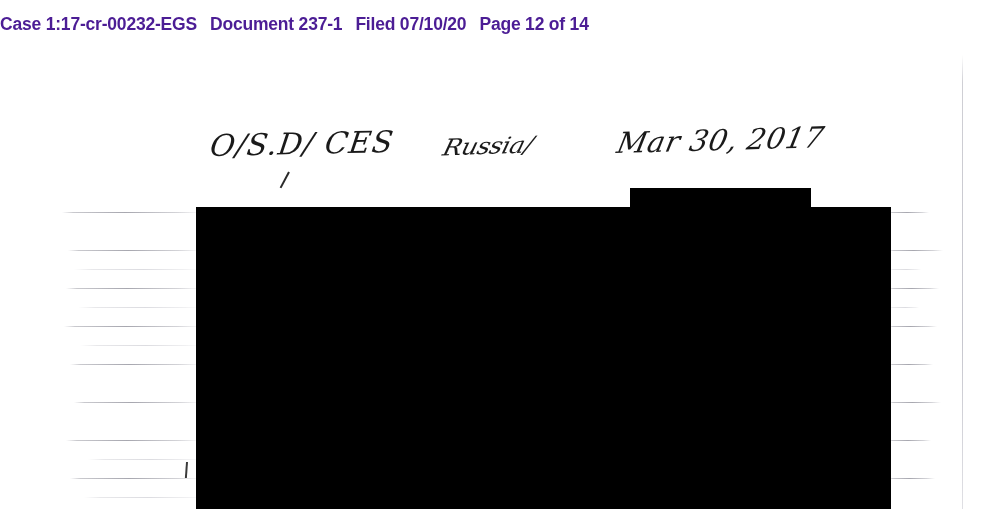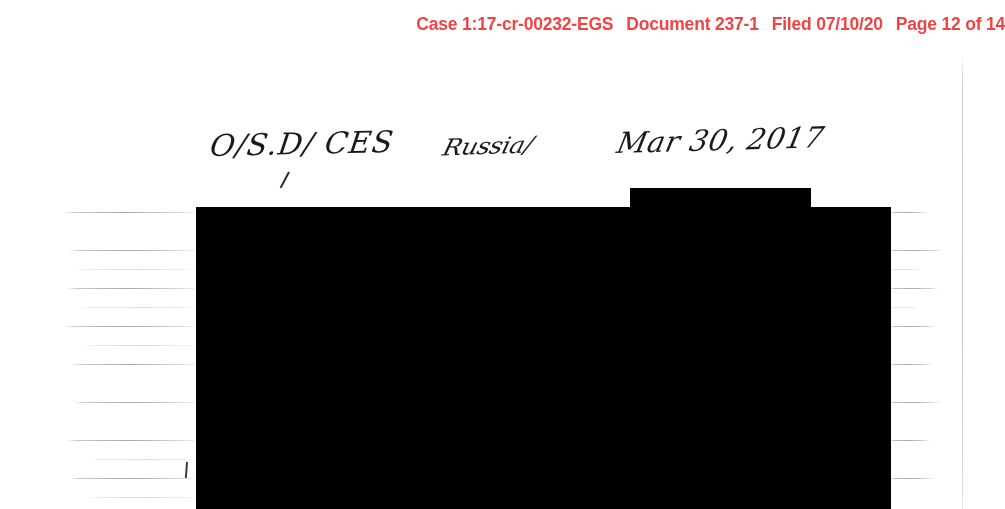--- a/index.html
+++ b/index.html
@@ -19,23 +19,23 @@
     background: #ffffff;
     overflow: hidden;
   }
 
   
   .ecf-header {
     position: absolute;
     top: 14px;
     left: 0;
     width: 1005px;
-    text-align: right;
+    text-align: left;
     white-space: nowrap;
-    color: #ef4444;
+    color: #4c1d95;
     font-family: "Liberation Sans", sans-serif;
     font-size: 17.5px;
     font-weight: bold;
     letter-spacing: -0.2px;
     line-height: 21px;
   }
   .ecf-header .seg { display: inline-block; }
   .ecf-gap { display: inline-block; width: 13px; }
 
   

